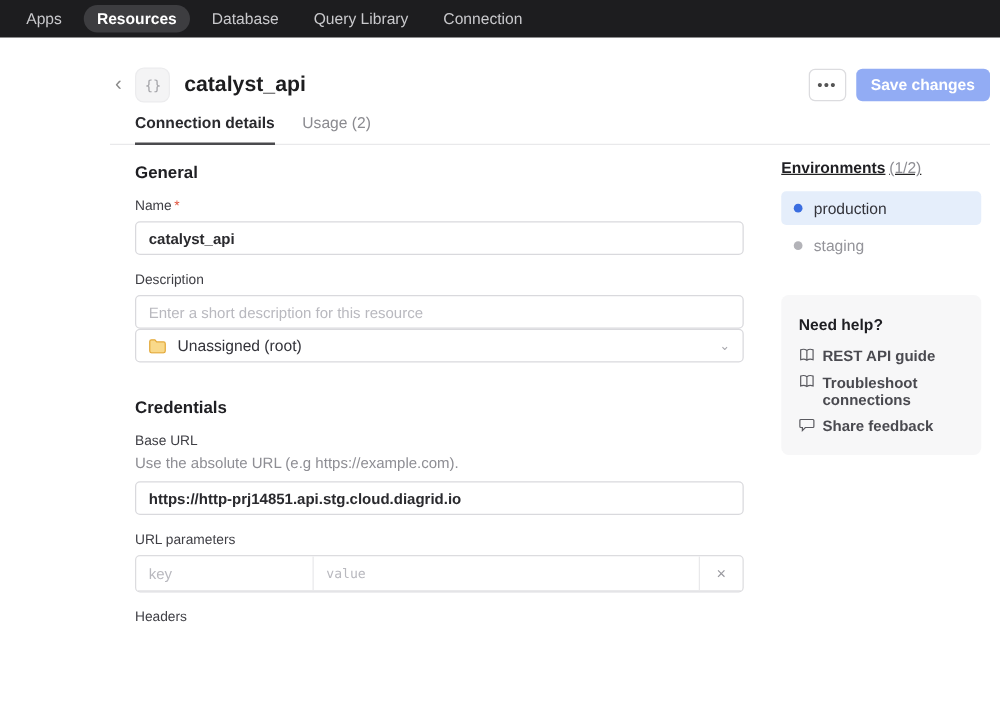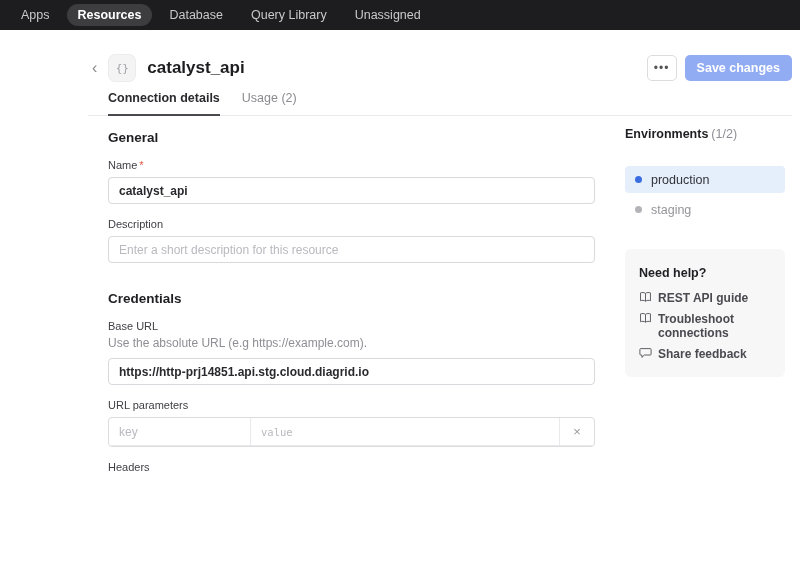--- a/index.html
+++ b/index.html
@@ -54,21 +54,21 @@
   .kv-key input::placeholder { color:#b9b9bf; }
   .kv-val { flex:1; border-right:1px solid #e9e9eb; position:relative; }
   .kv-val input { width:100%; height:100%; min-height:27px; border:none; outline:none; padding:0 10px;
                   font-family:"DejaVu Sans Mono", monospace; font-size:10.5px; color:#2a2a2e; background:transparent; }
   .kv-val input::placeholder { color:#b9b9bf; }
   .kv-x { width:34px; display:flex; align-items:center; justify-content:center; color:#9a9aa0; font-size:13px; cursor:pointer; }
   .add-new { padding:7px 12px; font-size:12.5px; font-weight:700; color:#3564e2; cursor:pointer; }
 
   
   .side { position:absolute; top:127px; left:625px; width:160px; }
-  .env-title { font-size:12.5px; margin-bottom:25px; }
+  .env-title { font-size:12.5px; margin-bottom:12px;text-decoration:underline; }
   .env-title b { color:#1f1f23; font-weight:700; }
   .env-count { color:#8e8e94; margin-left:3px; }
   .env-row { height:27px; border-radius:4px; display:flex; align-items:center; gap:9px; padding:0 10px; cursor:pointer; margin-bottom:3px; }
   .env-row.selected { background:#e5eefb; }
   .dot { width:7px; height:7px; border-radius:50%; }
   .dot.blue { background:#3a6de0; }
   .dot.gray { background:#b3b3b8; }
   .env-label { font-size:12.5px; color:#33333a; }
   .env-row.dim .env-label { color:#94949a; }
 
@@ -82,21 +82,21 @@
 </head>
 <body>
 
 <div id="app">
 
   <div class="topnav">
     <span class="nav-item">Apps</span>
     <span class="nav-item active">Resources</span>
     <span class="nav-item">Database</span>
     <span class="nav-item">Query Library</span>
-    <span class="nav-item">Unassigned</span>
+    <span class="nav-item">Connection</span>
   </div>
 
   <div class="hdr">
     <span class="back">‹</span>
     <span class="res-icon">{}</span>
     <span class="title">catalyst_api</span>
     <span class="hdr-right">
       <span class="more-btn">•••</span>
       <button class="save-btn">Save changes</button>
     </span>
@@ -112,20 +112,27 @@
     <div class="section-h">General</div>
 
     <div class="field-label">
       <span>Name</span><span class="req">*</span>
     </div>
     <input class="t-input bold" type="text" value="catalyst_api" style="">
 
     <div class="field-label">Description</div>
     <input class="t-input" type="text" placeholder="Enter a short description for this resource" style="">
 
+    <div class="select">
+      <svg width="14" height="12" viewBox="0 0 14 12">
+        <path d="M0.8 2.2 C0.8 1.4 1.4 0.8 2.2 0.8 L4.9 0.8 L6.3 2.5 L11.8 2.5 C12.6 2.5 13.2 3.1 13.2 3.9 L13.2 9.8 C13.2 10.6 12.6 11.2 11.8 11.2 L2.2 11.2 C1.4 11.2 0.8 10.6 0.8 9.8 Z" fill="#f9d98a" stroke="#e3a93a" stroke-width="1"></path>
+      </svg>
+      <span class="select-label">Unassigned (root)</span>
+      <span class="chev">⌄</span>
+    </div>
 
     <div class="spacer-lg"></div>
     <div class="section-h">Credentials</div>
 
     <div class="field-label">Base URL</div>
     <div class="help-text">Use the absolute URL (e.g https://example.com).</div>
     <input class="t-input bold" type="text" value="https://http-prj14851.api.stg.cloud.diagrid.io" style="">
 
     <div class="field-label">URL parameters</div>
     <div class="kv-box">

